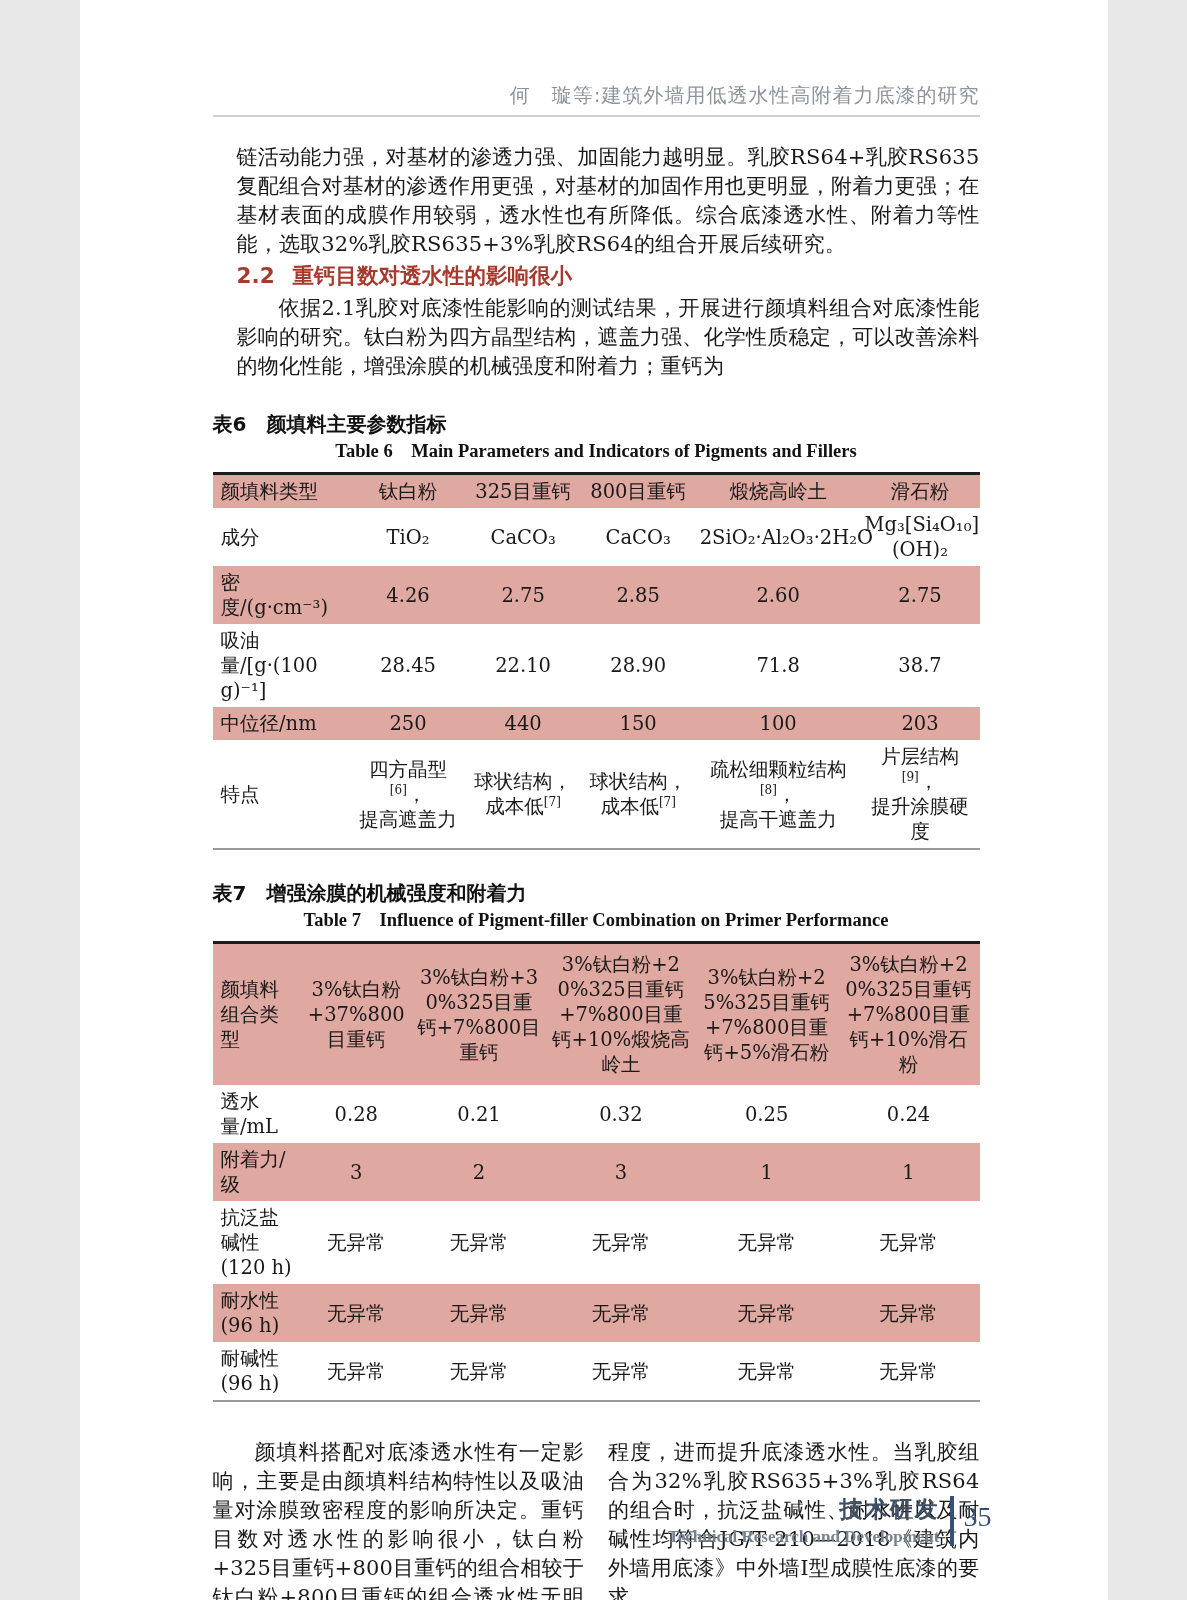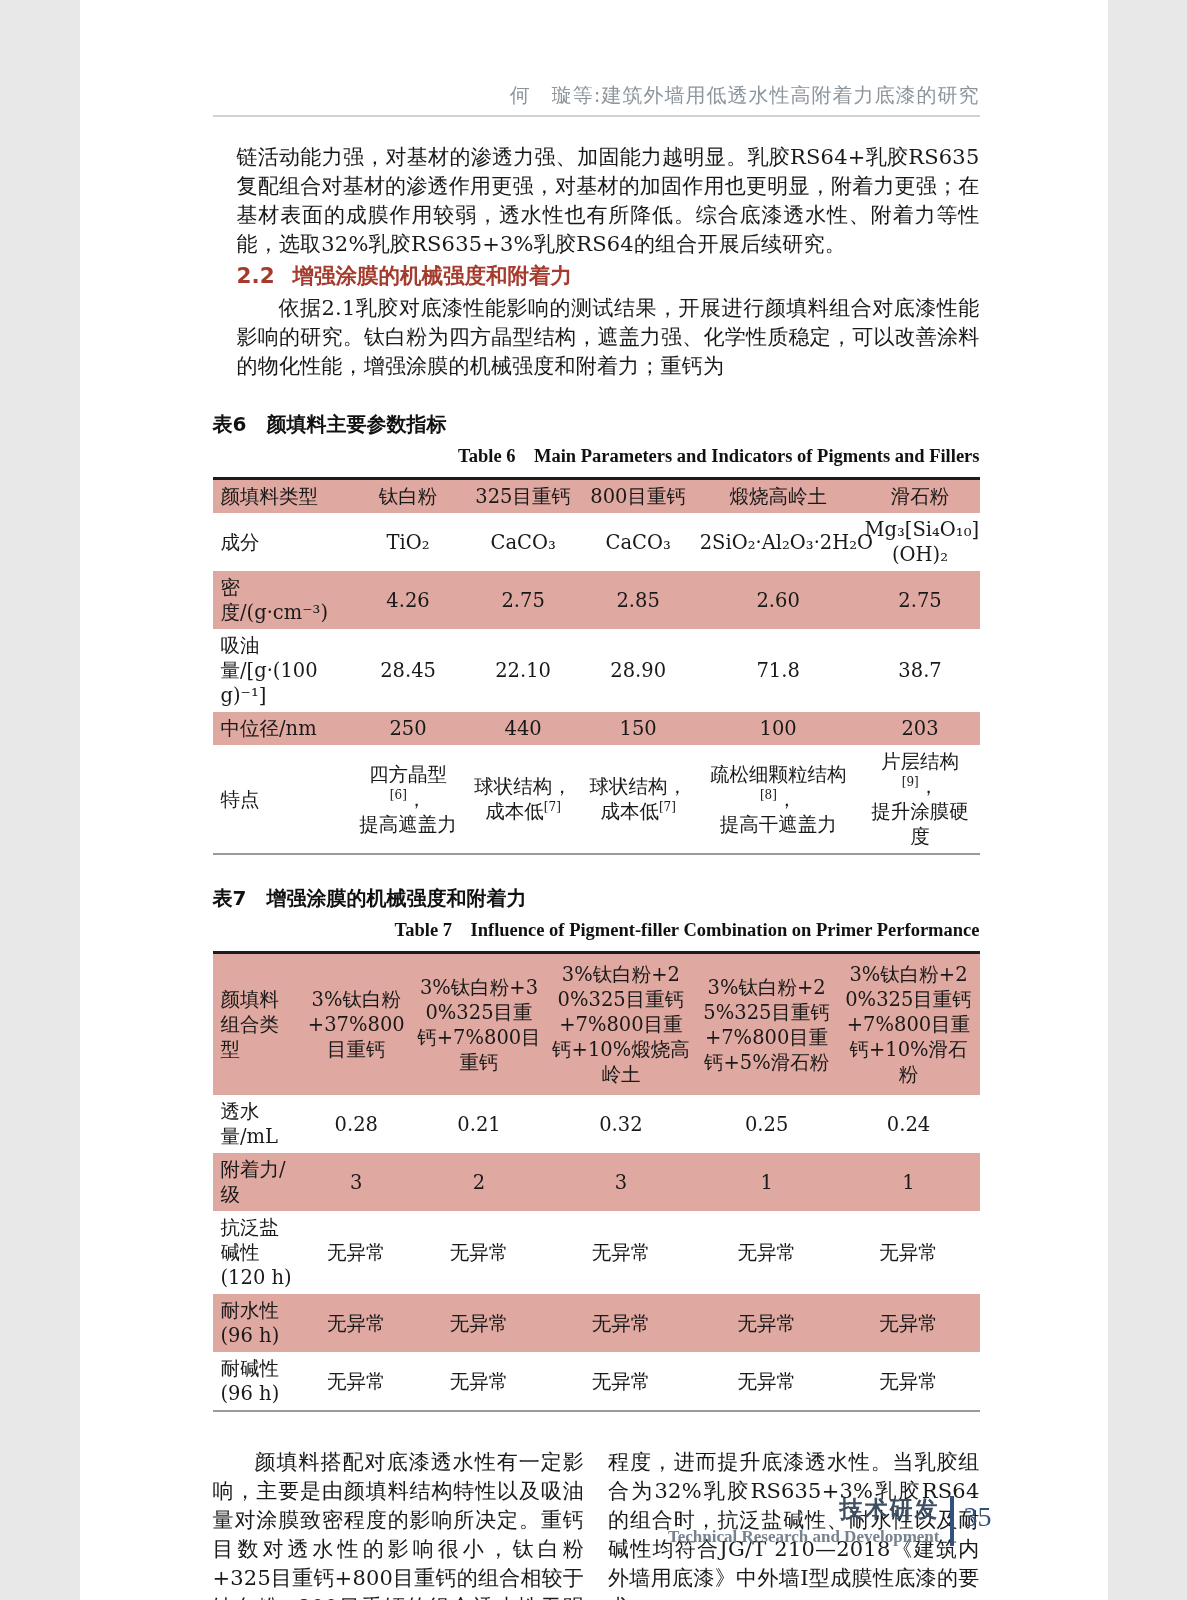--- a/index.html
+++ b/index.html
@@ -49,23 +49,23 @@
   sup.ref { font-size:12px; vertical-align:super; line-height:0; }
 
   
   .table-block { margin-top:30px; }
   .caption-zh {
     text-align:left; font-weight:bold; font-size:20px;
     font-family:"DejaVu Sans","Liberation Sans",sans-serif;
     color:#111;
   }
   .caption-en {
-    text-align:right; font-weight:bold; font-size:18.5px;
+    text-align:center; font-weight:bold; font-size:18.5px;
     font-family:"Liberation Serif","DejaVu Serif",serif;
-    margin-top:5px; color:#111;
+    color:#111;
   }
   table {
     width:100%; border-collapse:collapse; table-layout:fixed;
     margin-top:9px;
     border-top:3px solid #1c1c1c;
     border-bottom:2px solid #9a9a9a;
     font-size:19.5px;
   }
   td, th { font-weight:normal; padding:4px 4px; line-height:25px; vertical-align:middle; }
   .lbl { text-align:left; padding-left:8px; }
@@ -102,21 +102,21 @@
   <div class="content">
     <div class="running-head">
       <span>何　璇等:建筑外墙用低透水性高附着力底漆的研究</span>
     </div>
     <div class="head-rule"></div>
 
     <div class="two-col top-block">
       <div class="col">
         <p class="body-p">链活动能力强，对基材的渗透力强、加固能力越明显。乳胶RS64+乳胶RS635复配组合对基材的渗透作用更强，对基材的加固作用也更明显，附着力更强；在基材表面的成膜作用较弱，透水性也有所降低。综合底漆透水性、附着力等性能，选取32%乳胶RS635+3%乳胶RS64的组合开展后续研究。</p>
         <h3 class="section-heading">
-          <span class="no">2.2</span><span>增强涂膜的机械强度和附着力</span>
+          <span class="no">2.2</span><span>重钙目数对透水性的影响很小</span>
         </h3>
         <p class="body-p indent">依据2.1乳胶对底漆性能影响的测试结果，开展进行颜填料组合对底漆性能影响的研究。钛白粉为四方晶型结构，遮盖力强、化学性质稳定，可以改善涂料的物化性能，增强涂膜的机械强度和附着力；重钙为</p>
       </div>
     </div>
 
     <div class="table-block">
       <div class="caption-zh">表6　颜填料主要参数指标</div>
       <div class="caption-en">Table 6　Main Parameters and Indicators of Pigments and Fillers</div>
       <table class="t6">
         <colgroup>

